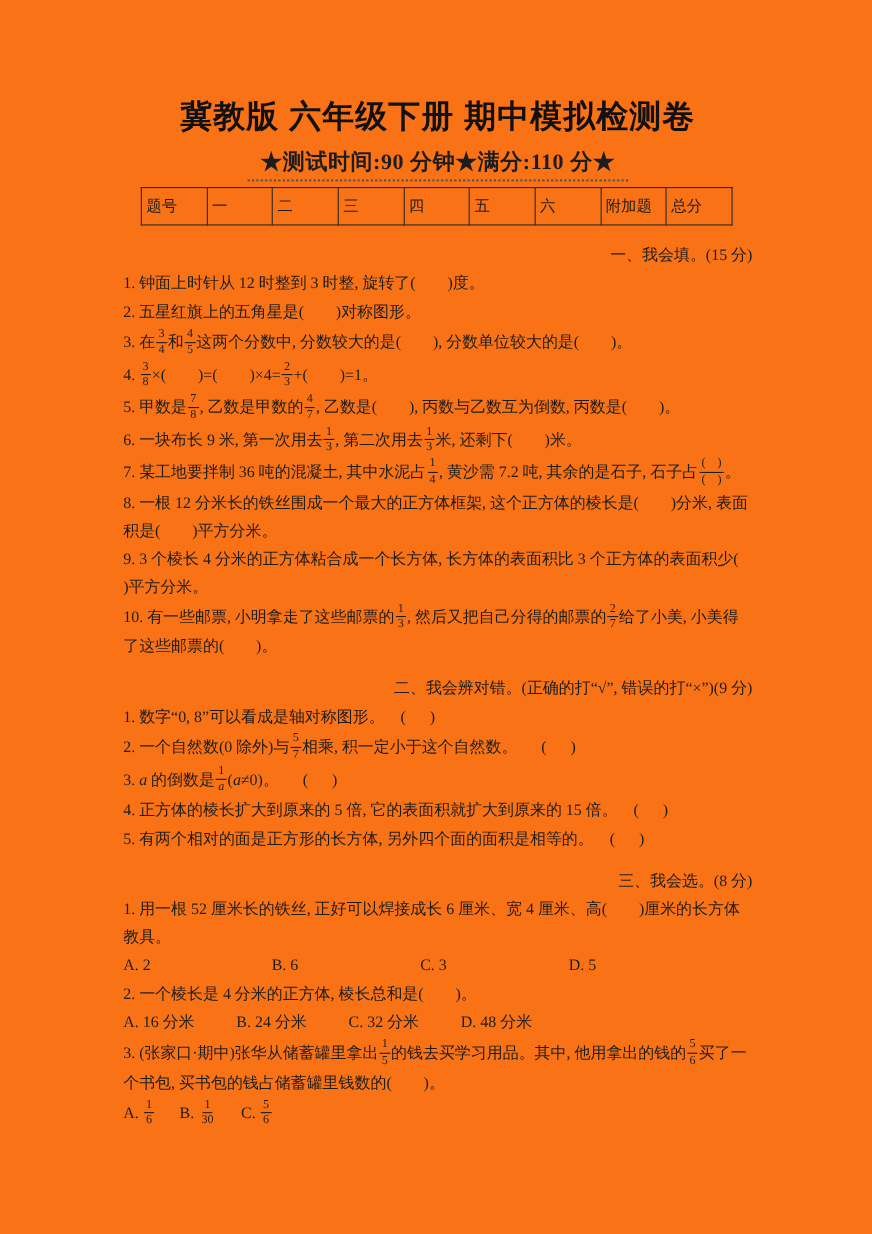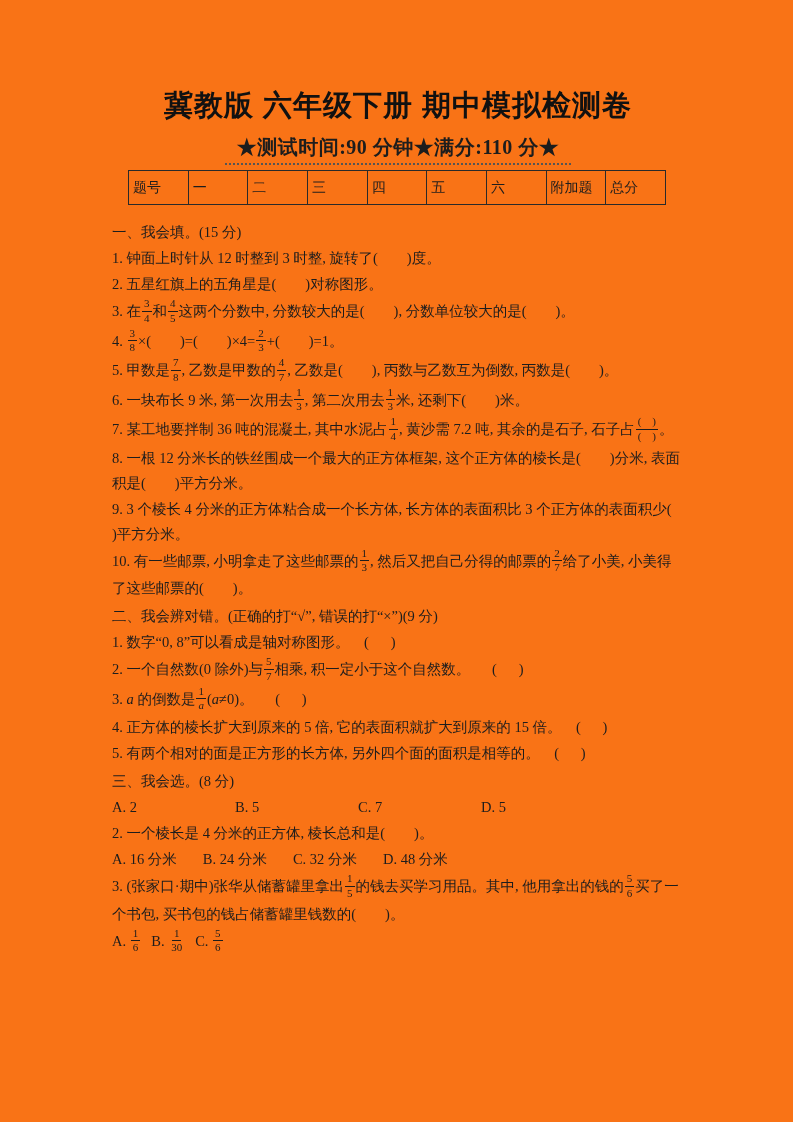--- a/index.html
+++ b/index.html
@@ -42,36 +42,36 @@
     height:25px;
     padding:4px;
     overflow:hidden;
   }
   #exam-body{
     margin-top:15px;
     font-size:14.5px;
     line-height:25px;
   }
   .q{white-space:pre-wrap;margin:1px 0;}
-  .sec-h{margin-top:3px;}
+  .sec-h{margin-top:13px;text-align:right;}
   .frac{
     display:inline-flex;
     flex-direction:column;
     align-items:center;
     vertical-align:middle;
     font-size:11px;
     line-height:1.25;
     margin:0 1px;
     position:relative;
     top:-1px;
     text-align:center;
   }
   .frac .fn{border-bottom:1px solid #1d1d1d;padding:0 2px;}
   .frac .fd{padding:0 2px;}
-  .opts{display:flex;margin:1px 0;white-space:pre-wrap;}
+  .opts{display:flex;margin:1px 0;white-space:pre-wrap;gap:12px;}
   .opts-wide .opt{width:123px;}
   .opts-medium .opt{margin-right:26px;}
   .opts-compact .opt{margin-right:10px;}
   i{font-style:italic;}
 </style>
 </head>
 <body>
 
 <div class="page">
   <div class="content">
@@ -106,20 +106,21 @@
         <div class="q">8. 一根 12 分米长的铁丝围成一个最大的正方体框架, 这个正方体的棱长是(        )分米, 表面积是(        )平方分米。</div>
         <div class="q">9. 3 个棱长 4 分米的正方体粘合成一个长方体, 长方体的表面积比 3 个正方体的表面积少(        )平方分米。</div>
         <div class="q">10. 有一些邮票, 小明拿走了这些邮票的<span class="frac"><span class="fn">1</span><span class="fd">3</span></span>, 然后又把自己分得的邮票的<span class="frac"><span class="fn">2</span><span class="fd">7</span></span>给了小美, 小美得了这些邮票的(        )。</div>
         <div class="q sec-h">二、我会辨对错。(正确的打“√”, 错误的打“×”)(9 分)</div>
         <div class="q">1. 数字“0, 8”可以看成是轴对称图形。    (      )</div>
         <div class="q">2. 一个自然数(0 除外)与<span class="frac"><span class="fn">5</span><span class="fd">7</span></span>相乘, 积一定小于这个自然数。      (      )</div>
         <div class="q">3. <i>a</i> 的倒数是<span class="frac"><span class="fn">1</span><span class="fd"><i>a</i></span></span>(<i>a</i>≠0)。      (      )</div>
         <div class="q">4. 正方体的棱长扩大到原来的 5 倍, 它的表面积就扩大到原来的 15 倍。    (      )</div>
         <div class="q">5. 有两个相对的面是正方形的长方体, 另外四个面的面积是相等的。    (      )</div>
         <div class="q sec-h">三、我会选。(8 分)</div>
-        <div class="opts opts-wide"><span class="opt">A. 2</span><span class="opt">B. 5</span><span class="opt">C. 7</span><span class="opt">D. 5</span></div>
+        <div class="q">1. 用一根 52 厘米长的铁丝, 正好可以焊接成长 6 厘米、宽 4 厘米、高(        )厘米的长方体教具。</div>
+        <div class="opts opts-wide"><span class="opt">A. 2</span><span class="opt">B. 6</span><span class="opt">C. 3</span><span class="opt">D. 5</span></div>
         <div class="q">2. 一个棱长是 4 分米的正方体, 棱长总和是(        )。</div>
         <div class="opts opts-medium"><span class="opt">A. 16 分米</span><span class="opt">B. 24 分米</span><span class="opt">C. 32 分米</span><span class="opt">D. 48 分米</span></div>
         <div class="q">3. (张家口·期中)张华从储蓄罐里拿出<span class="frac"><span class="fn">1</span><span class="fd">5</span></span>的钱去买学习用品。其中, 他用拿出的钱的<span class="frac"><span class="fn">5</span><span class="fd">6</span></span>买了一个书包, 买书包的钱占储蓄罐里钱数的(        )。</div>
         <div class="opts opts-compact"><span class="opt">A. <span class="frac"><span class="fn">1</span><span class="fd">6</span></span></span><span class="opt">B. <span class="frac"><span class="fn">1</span><span class="fd">30</span></span></span><span class="opt">C. <span class="frac"><span class="fn">5</span><span class="fd">6</span></span></span></div>
       </div>
   </div>
 </div>
 
 </body></html>

